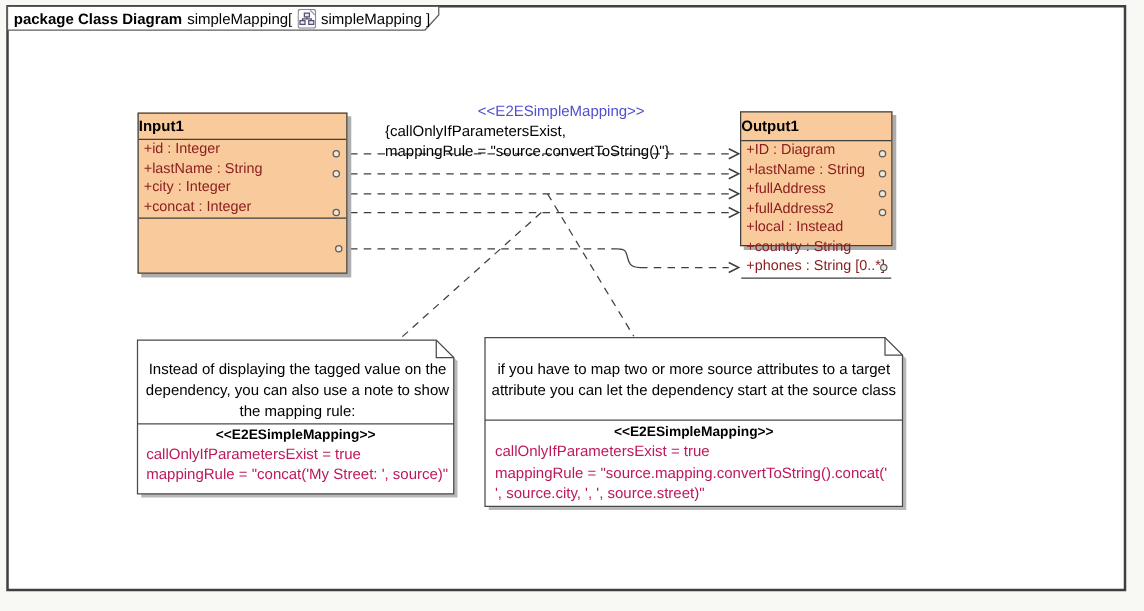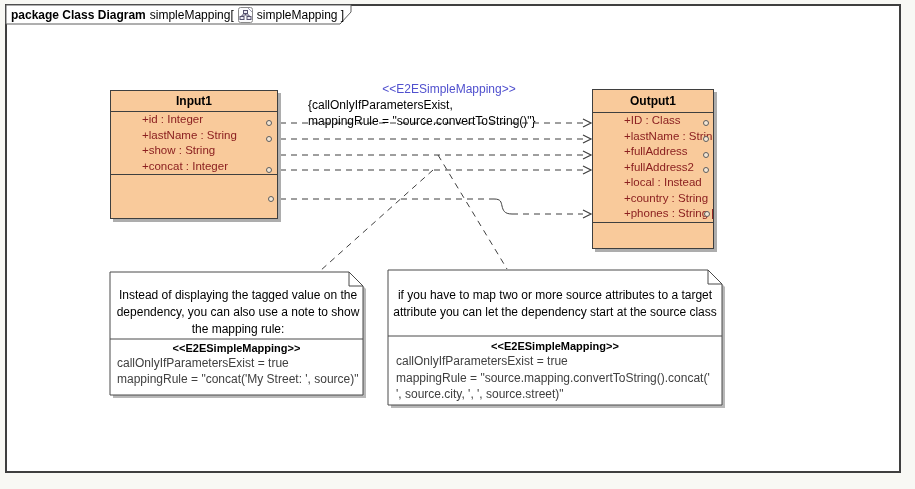--- a/index.html
+++ b/index.html
@@ -24,45 +24,45 @@
   .tab-text .kw{font-weight:bold;}
 
   
   .uml-class{
     position:absolute;box-sizing:border-box;
     background:#F9CA9B;border:1px solid #3F3F3F;
     box-shadow:3px 3px 0 #ADADAD;
   }
   .uml-class .ctitle{
     box-sizing:border-box;border-bottom:1px solid #3F3F3F;
-    font-weight:bold;font-size:12px;text-align:center;color:#000;
+    font-weight:bold;font-size:12px;color:#000;
   }
   .uml-class .attrs{box-sizing:border-box;}
   .uml-class .attr{
     font-size:11.5px;color:#8B2020;padding-left:4px;
-    white-space:nowrap;overflow:hidden;margin-left:27px;
+    white-space:nowrap;overflow:hidden;
   }
   .uml-class .empty-comp{
     box-sizing:border-box;border-top:1px solid #3F3F3F;
   }
   .port{
     position:absolute;width:4px;height:4px;
     border:1px solid #5d5d5d;border-radius:50%;
     background:#F3E6D5;
   }
 
   
   .dep-label{left:308px;top:81px;width:282px;font-size:12px;color:#000;line-height:16px;}
   .dep-label .stereo{display:block;text-align:center;color:#5050CE;}
   .dep-label .tag{display:block;white-space:nowrap;}
 
   
   .note-body{font-size:12px;line-height:17px;color:#000;text-align:center;}
   .note-stereo{font-size:11px;font-weight:bold;text-align:center;color:#000;}
-  .note-line{font-size:12px;color:#404040;white-space:nowrap;}
+  .note-line{font-size:12px;color:#be185d;white-space:nowrap;}
 </style>
 </head>
 <body>
 
 <svg id="base-svg" width="915" height="489" viewBox="0 0 915 489">
 
   <rect x="6" y="5" width="894" height="467" fill="#FFFFFF" stroke="#3F3F3F" stroke-width="2"></rect>
 
   <path d="M6,5 H351 V12 L340,24 H6 Z" fill="#FFFFFF" stroke="#5E5E5E" stroke-width="1"></path>
 
@@ -116,34 +116,34 @@
       <path d="M7.5,6.5 V8 M4,9.5 V8 H11 V9.5" stroke="#55506E" fill="none"></path>
     </svg>
     <span>simpleMapping ]</span>
   </div>
 
   <div class="uml-class" style="left:110px;top:90px;width:168px;height:129px;">
     <div class="ctitle" style="height:21px;line-height:20px;">Input1</div>
     <div class="attrs">
       <div class="attr" style="height:15.5px;line-height:15.5px;">+id : Integer</div>
       <div class="attr" style="height:15.5px;line-height:15.5px;">+lastName : String</div>
-      <div class="attr" style="height:15.5px;line-height:15.5px;">+show : String</div>
+      <div class="attr" style="height:15.5px;line-height:15.5px;">+city : Integer</div>
       <div class="attr" style="height:15.5px;line-height:15.5px;">+concat : Integer</div>
     </div>
     <div class="empty-comp" style="height:13px;"></div>
     <span class="port" style="right:5px;top:29px;"></span>
     <span class="port" style="right:5px;top:45px;"></span>
     <span class="port" style="right:5px;top:76px;"></span>
     <span class="port" style="right:3px;top:105px;"></span>
   </div>
 
-  <div class="uml-class" style="left:592px;top:89px;width:122px;height:160px;">
+  <div class="uml-class" style="left:592px;top:89px;width:122px;height:108px;">
     <div class="ctitle" style="height:23px;line-height:22px;">Output1</div>
     <div class="attrs">
-      <div class="attr" style="height:15.5px;line-height:15.5px;">+ID : Class</div>
+      <div class="attr" style="height:15.5px;line-height:15.5px;">+ID : Diagram</div>
       <div class="attr" style="height:15.5px;line-height:15.5px;">+lastName : String</div>
       <div class="attr" style="height:15.5px;line-height:15.5px;">+fullAddress</div>
       <div class="attr" style="height:15.5px;line-height:15.5px;">+fullAddress2</div>
       <div class="attr" style="height:15.5px;line-height:15.5px;">+local : Instead</div>
       <div class="attr" style="height:15.5px;line-height:15.5px;">+country : String</div>
       <div class="attr" style="height:15.5px;line-height:15.5px;">+phones : String [0..*]</div>
     </div>
     <div class="empty-comp" style="height:12px;"></div>
     <span class="port" style="right:4px;top:30px;"></span>
     <span class="port" style="right:4px;top:46px;"></span>

